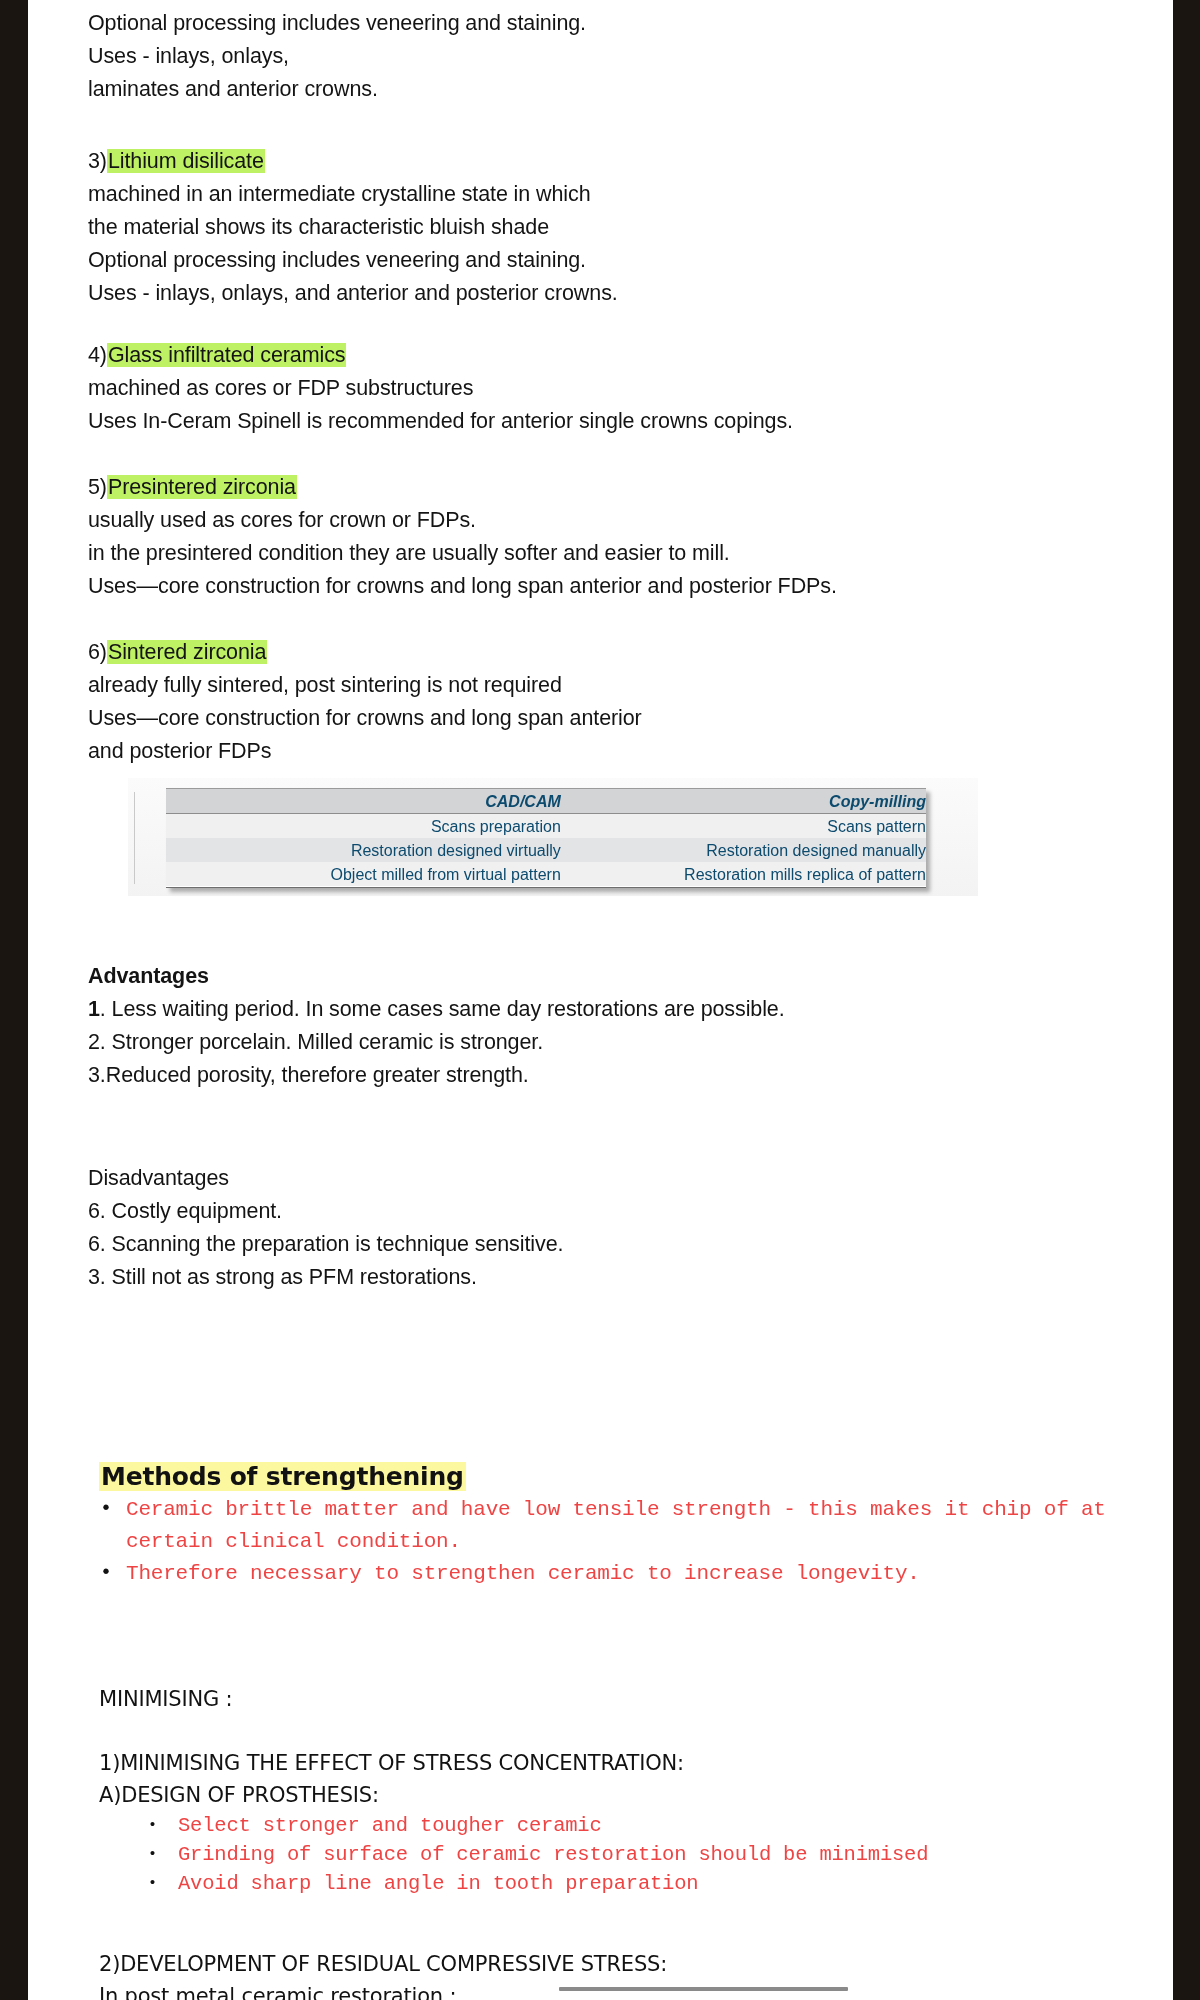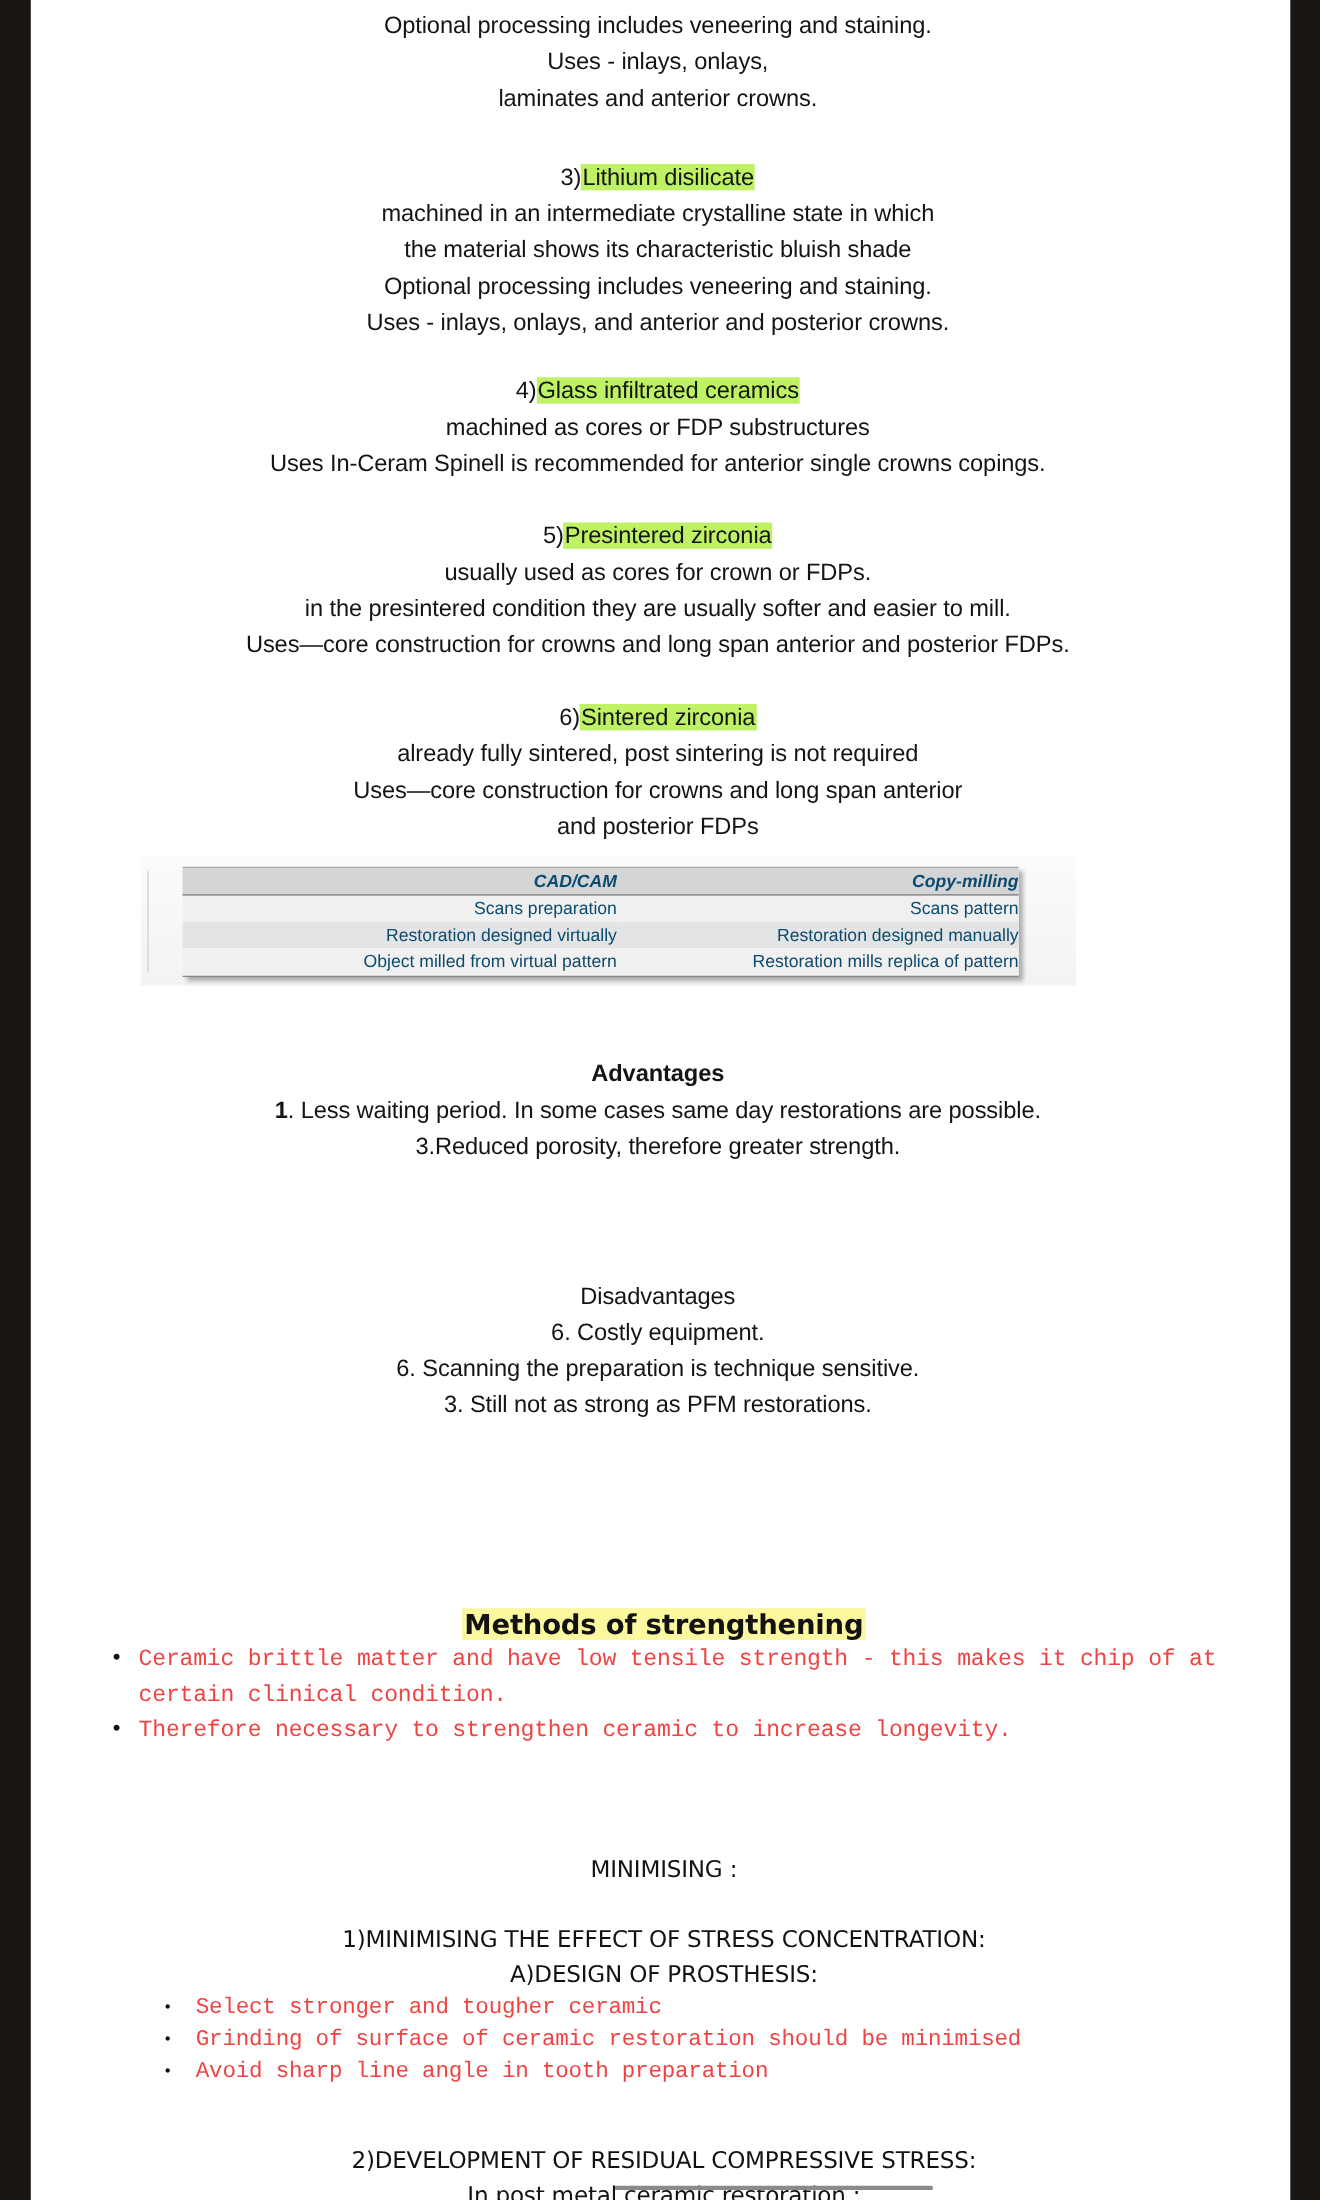--- a/index.html
+++ b/index.html
@@ -40,21 +40,20 @@
     left: 60px;
     width: 1020px;
   }
   .ln {
     font-family: "Liberation Sans", sans-serif;
     font-size: 21.5px;
     line-height: 33px;
     color: #141414;
     white-space: pre-wrap;
     letter-spacing: -0.1px;
-    text-align: center;
   }
   .hl {
     background: #bef264;
     padding: 0 1px;
   }
   .hl-pale {
     background: #fbf8a0;
     padding: 0 2px;
   }
   .b { font-weight: bold; }
@@ -239,20 +238,21 @@
                 <td class="c2">Restoration mills replica of pattern</td>
               </tr>
             </tbody>
           </table>
         </div>
       </div>
 
       <div class="blk" style="top:960px;">
         <div class="ln b">Advantages</div>
         <div class="ln"><span class="b">1</span><span>. Less waiting period. In some cases same day restorations are possible.</span></div>
+        <div class="ln"><span>2</span><span>. Stronger porcelain. Milled ceramic is stronger.</span></div>
         <div class="ln"><span>3</span><span>.Reduced porosity, therefore greater strength.</span></div>
       </div>
 
       <div class="blk" style="top:1162px;">
         <div class="ln">Disadvantages</div>
         <div class="ln">6. Costly equipment.</div>
         <div class="ln">6. Scanning the preparation is technique sensitive.</div>
         <div class="ln">3. Still not as strong as PFM restorations.</div>
       </div>
 

